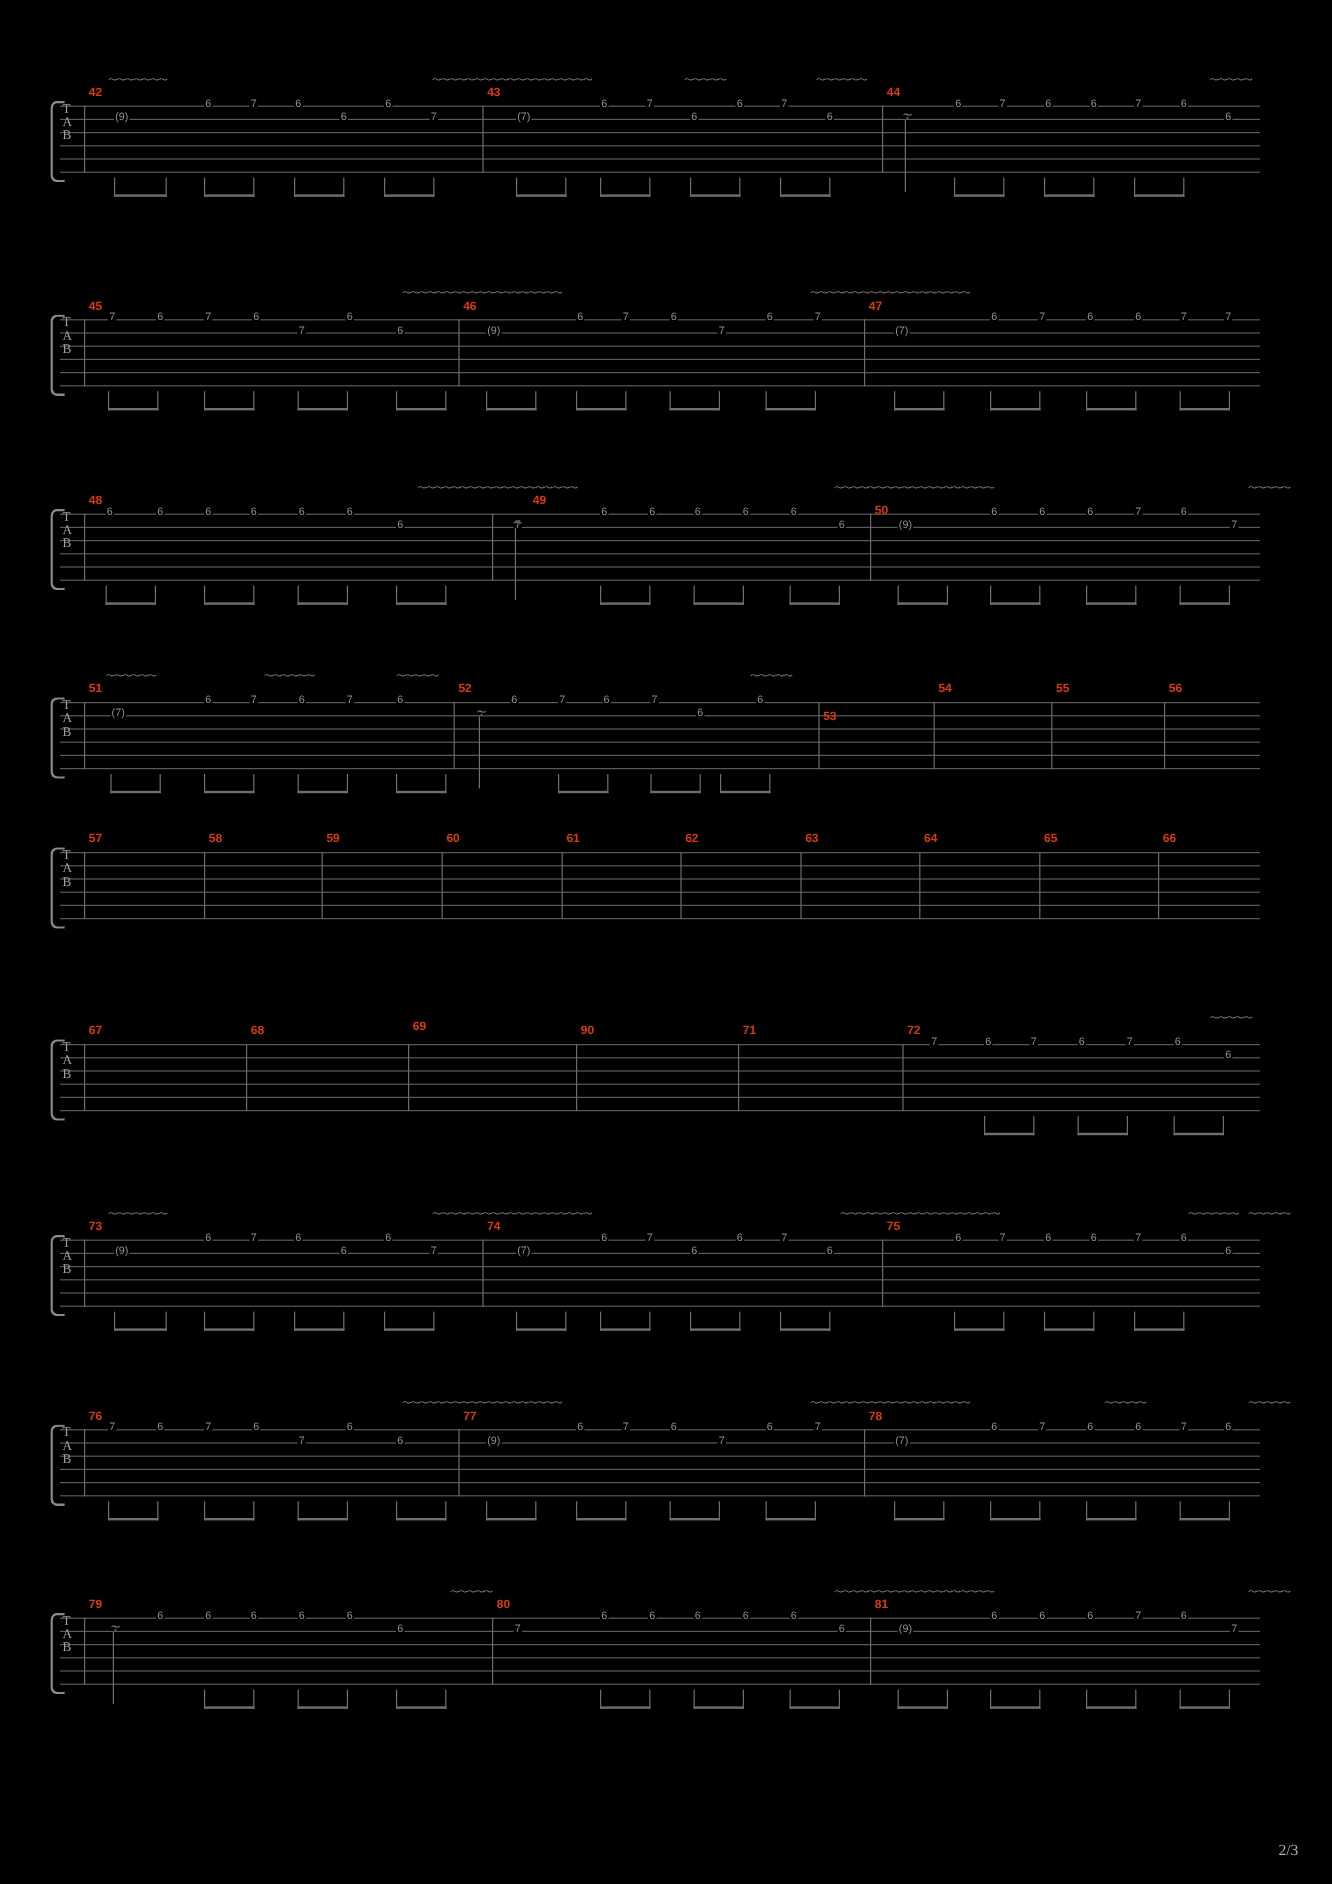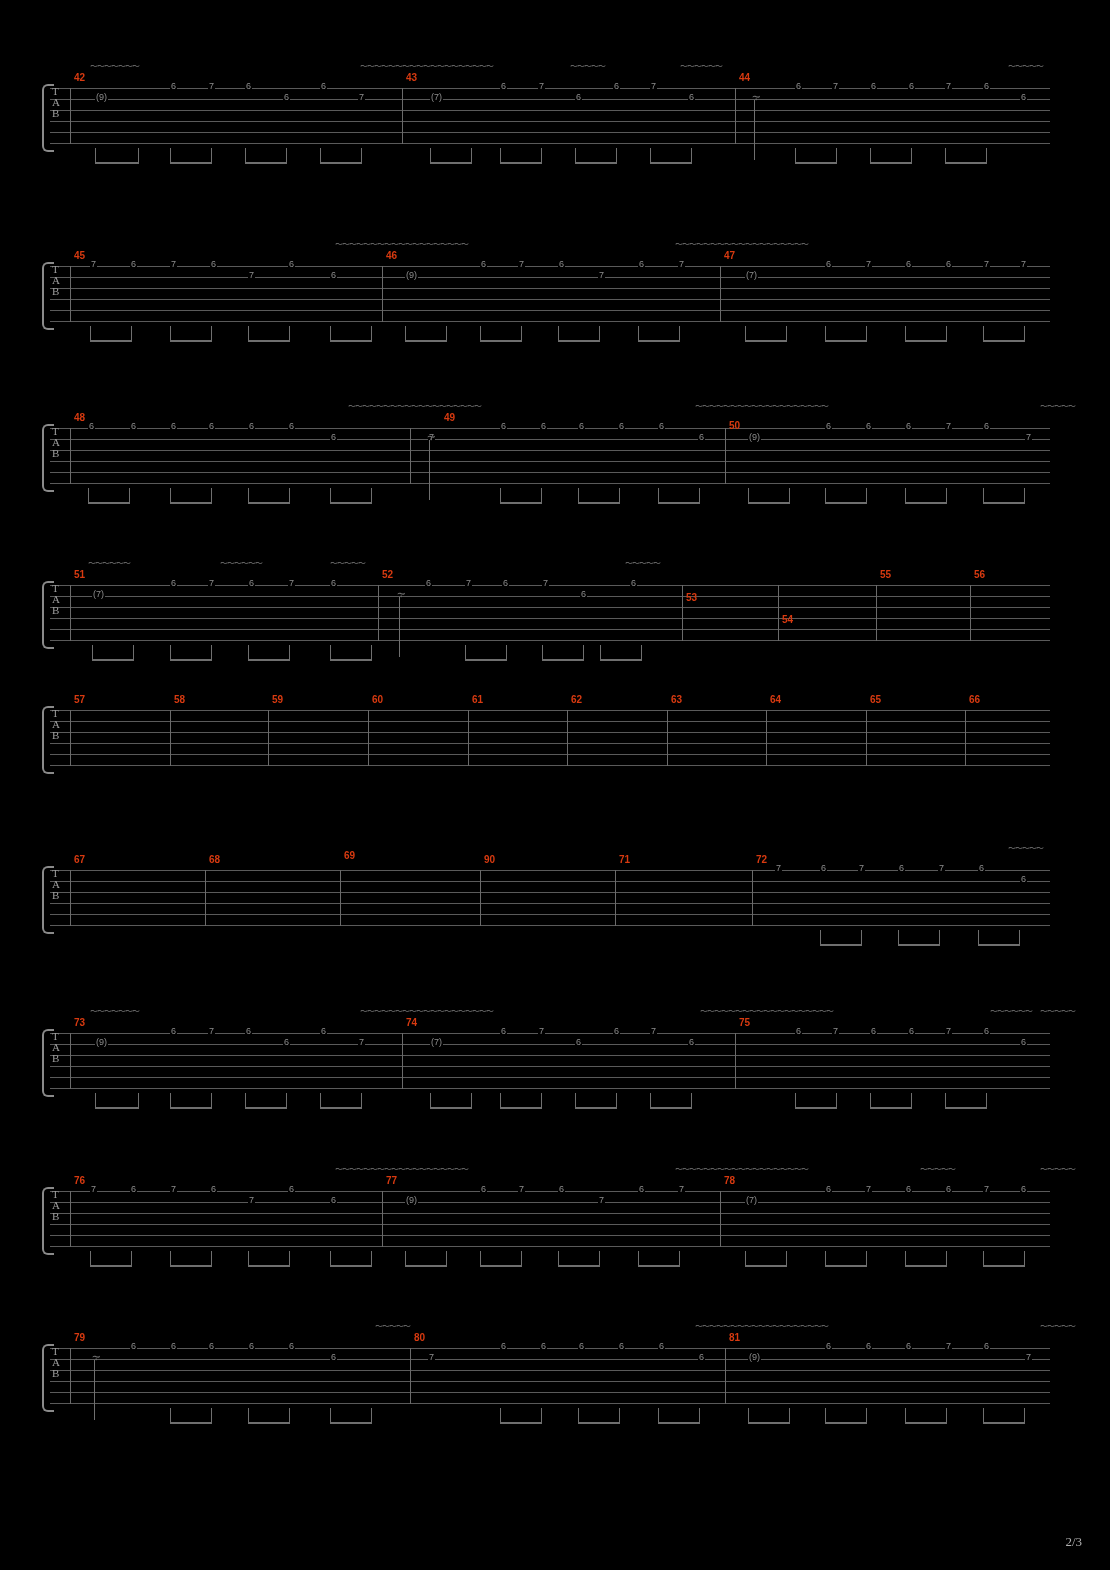--- a/index.html
+++ b/index.html
@@ -331,21 +331,21 @@
         </div>
         <div class="barline" style="left: 40px;"></div>
         <div class="barline" style="left: 348px;"></div>
         <div class="barline" style="left: 652px;"></div>
         <div class="barline" style="left: 748px;"></div>
         <div class="barline" style="left: 846px;"></div>
         <div class="barline" style="left: 940px;"></div>
         <div class="measure-num" style="left: 44px; top: 12px;">51</div>
         <div class="measure-num" style="left: 352px; top: 12px;">52</div>
         <div class="measure-num" style="left: 656px; top: 22px; margin-top: 13px;">53</div>
-        <div class="measure-num" style="left: 752px; top: 12px; margin-top: 45px;">54</div>
+        <div class="measure-num" style="left: 752px; top: 12px;">54</div>
         <div class="measure-num" style="left: 850px; top: 12px;">55</div>
         <div class="measure-num" style="left: 944px; top: 12px;">56</div>
         <div class="vib" style="left: 58px; top: 2px; font-size: 8px;">〜〜〜〜〜〜</div>
         <div class="vib" style="left: 190px; top: 2px; font-size: 8px;">〜〜〜〜〜〜</div>
         <div class="vib" style="left: 300px; top: 2px; font-size: 8px;">〜〜〜〜〜</div>
         <div class="vib" style="left: 595px; top: 2px; font-size: 8px;">〜〜〜〜〜</div>
         <div class="note" style="left: 62px; top: 33px;">(7)</div>
         <div class="note" style="left: 140px; top: 22px;">6</div>
         <div class="note" style="left: 178px; top: 22px;">7</div>
         <div class="note" style="left: 218px; top: 22px;">6</div>

